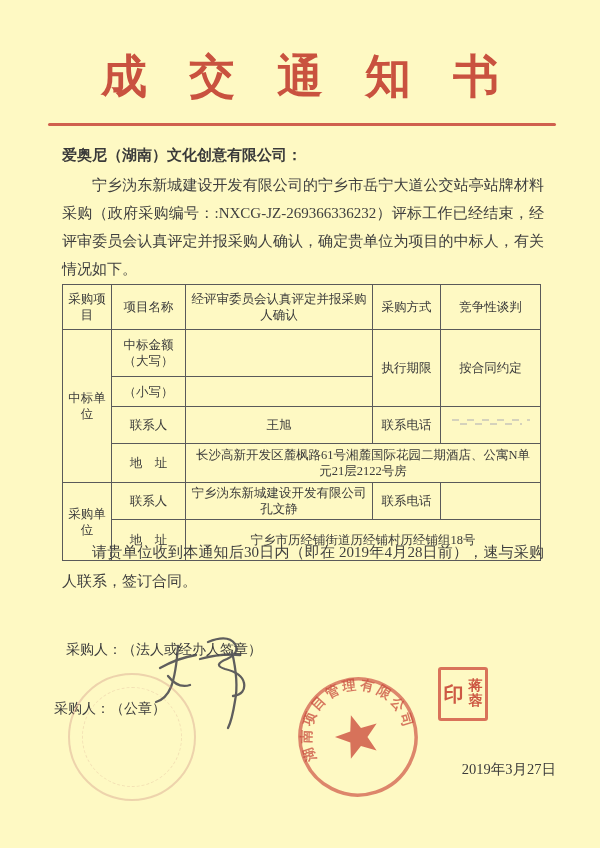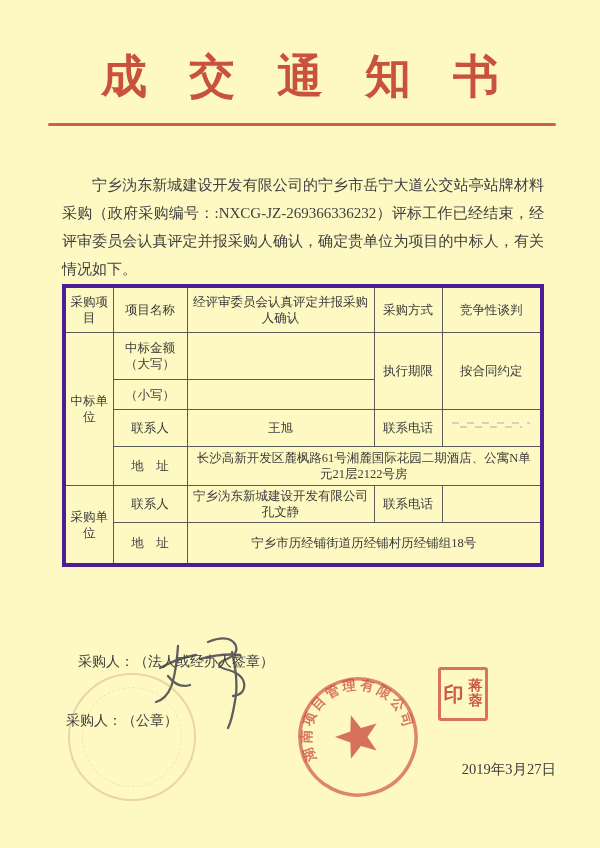--- a/index.html
+++ b/index.html
@@ -35,21 +35,21 @@
   .closing{
     position:absolute;top:538px;left:62px;width:482px;margin:0;
     font-size:15px;line-height:29px;color:#3f3f3f;
   }
   .closing p{margin:0;text-indent:30px;text-align:justify;}
   
   table.award{
     position:absolute;top:284px;left:62px;width:478px;
     border-collapse:collapse;table-layout:fixed;
     font-size:12.5px;color:#3b3b3b;
-    border:4px solid #4c1d95;
+    border:1px solid #4c1d95;
   }
   table.award td{
     border:1px solid #5a5a5a;text-align:center;vertical-align:middle;
     padding:2px 4px;line-height:16px;overflow:hidden;
   }
   col.c1{width:49px;}col.c2{width:74px;}col.c3{width:187px;}
   col.c4{width:68px;}col.c5{width:100px;}
   tr.r1 td{height:40px;}
   tr.r2 td{height:42px;}
   tr.r3 td{height:25px;}
@@ -60,21 +60,21 @@
   .two-line span{display:block;}
   
   .phone-smudge{display:inline-block;width:78px;height:12px;opacity:.55;}
   .phone-smudge i{
     display:block;height:2px;margin:2px 0;
     background-image:repeating-linear-gradient(90deg,#b4b4b8 0 7px,transparent 7px 15px);
     filter:blur(.7px);
   }
   .phone-smudge i:last-child{margin-left:8px;width:62px;}
   
-  .sig-line{position:absolute;font-size:14px;color:#3c3c3c;margin:16px;}
+  .sig-line{position:absolute;font-size:14px;color:#3c3c3c;margin:4px;}
   .sig-p-sign{top:637px;left:62px;}
   .sig-a-sign{top:637px;left:283px;}
   .sig-p-seal{top:696px;left:50px;}
   .sig-a-seal{top:700px;left:283px;}
   .doc-date{
     position:absolute;top:744px;left:300px;width:240px;margin:16px;
     text-align:right;font-size:14.5px;color:#3b3b3b;
   }
   
   .sign-svg{position:absolute;top:622px;left:140px;}
@@ -98,20 +98,21 @@
   .name-seal .col{display:flex;flex-direction:column;font-size:14px;line-height:1.05;}
 </style>
 </head>
 <body>
 
 <div class="page">
 
   <h1 class="doc-title">成交通知书</h1>
   <div class="red-rule"></div>
 
+  <p class="addressee">爱奥尼（湖南）文化创意有限公司：</p>
   <p class="para1">宁乡沩东新城建设开发有限公司的宁乡市岳宁大道公交站亭站牌材料采购（政府采购编号：:NXCG-JZ-269366336232）评标工作已经结束，经评审委员会认真评定并报采购人确认，确定贵单位为项目的中标人，有关情况如下。</p>
 
   <table class="award">
     <colgroup>
       <col class="c1">
         <col class="c2">
         <col class="c3">
         <col class="c4">
         <col class="c5">
     </colgroup>
@@ -157,20 +158,21 @@
       <td></td>
     </tr>
     <tr class="r7">
       <td>地　址</td>
       <td colspan="3">宁乡市历经铺街道历经铺村历经铺组18号</td>
     </tr>
   </tbody>
     </table>
 
   <div class="closing">
+    <p>请贵单位收到本通知后30日内（即在 2019年4月28日前），速与采购人联系，签订合同。</p>
   </div>
 
   <p class="sig-line sig-p-sign">采购人：（法人或经办人签章）</p>
   <p class="sig-line sig-p-seal">采购人：（公章）</p>
 
   <p class="doc-date">2019年3月27日</p>
 
   <svg class="sign-svg" width="120" height="115" viewBox="0 0 120 115">
     <g fill="none" stroke="#44444c" stroke-width="2.3" stroke-linecap="round" opacity="0.85">
       <path d="M20,46 q18,-10 36,-13"></path>

